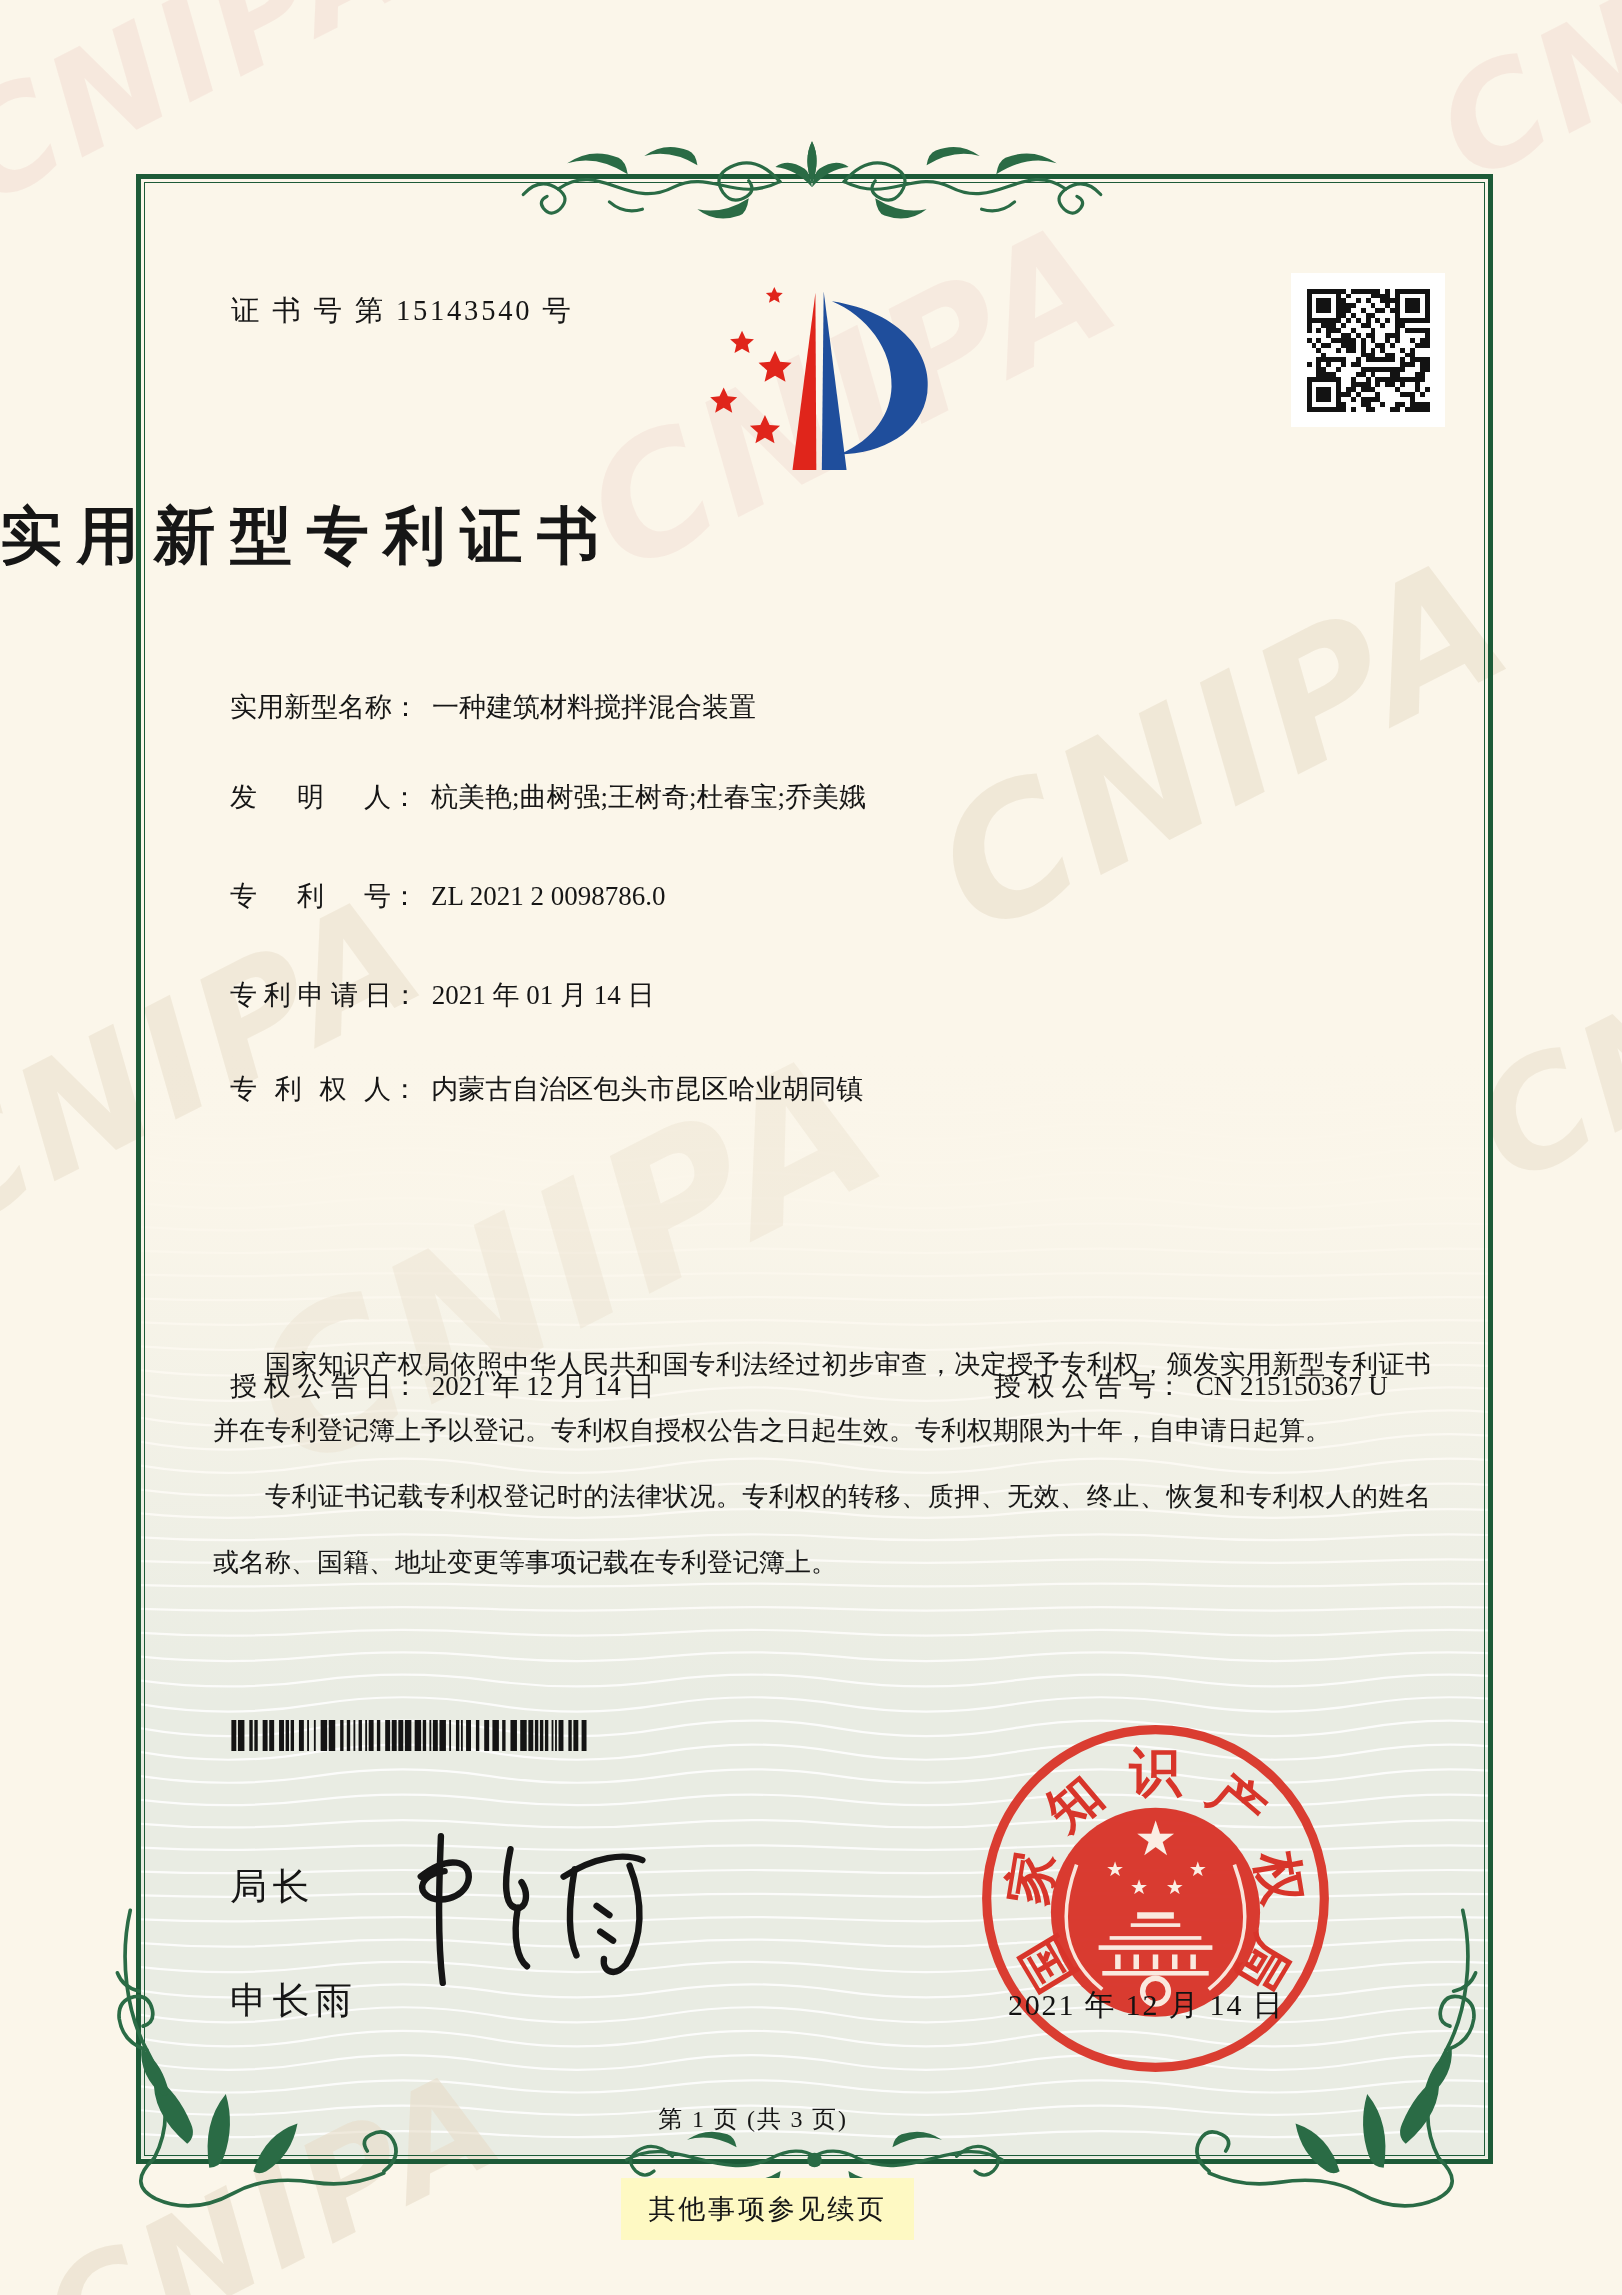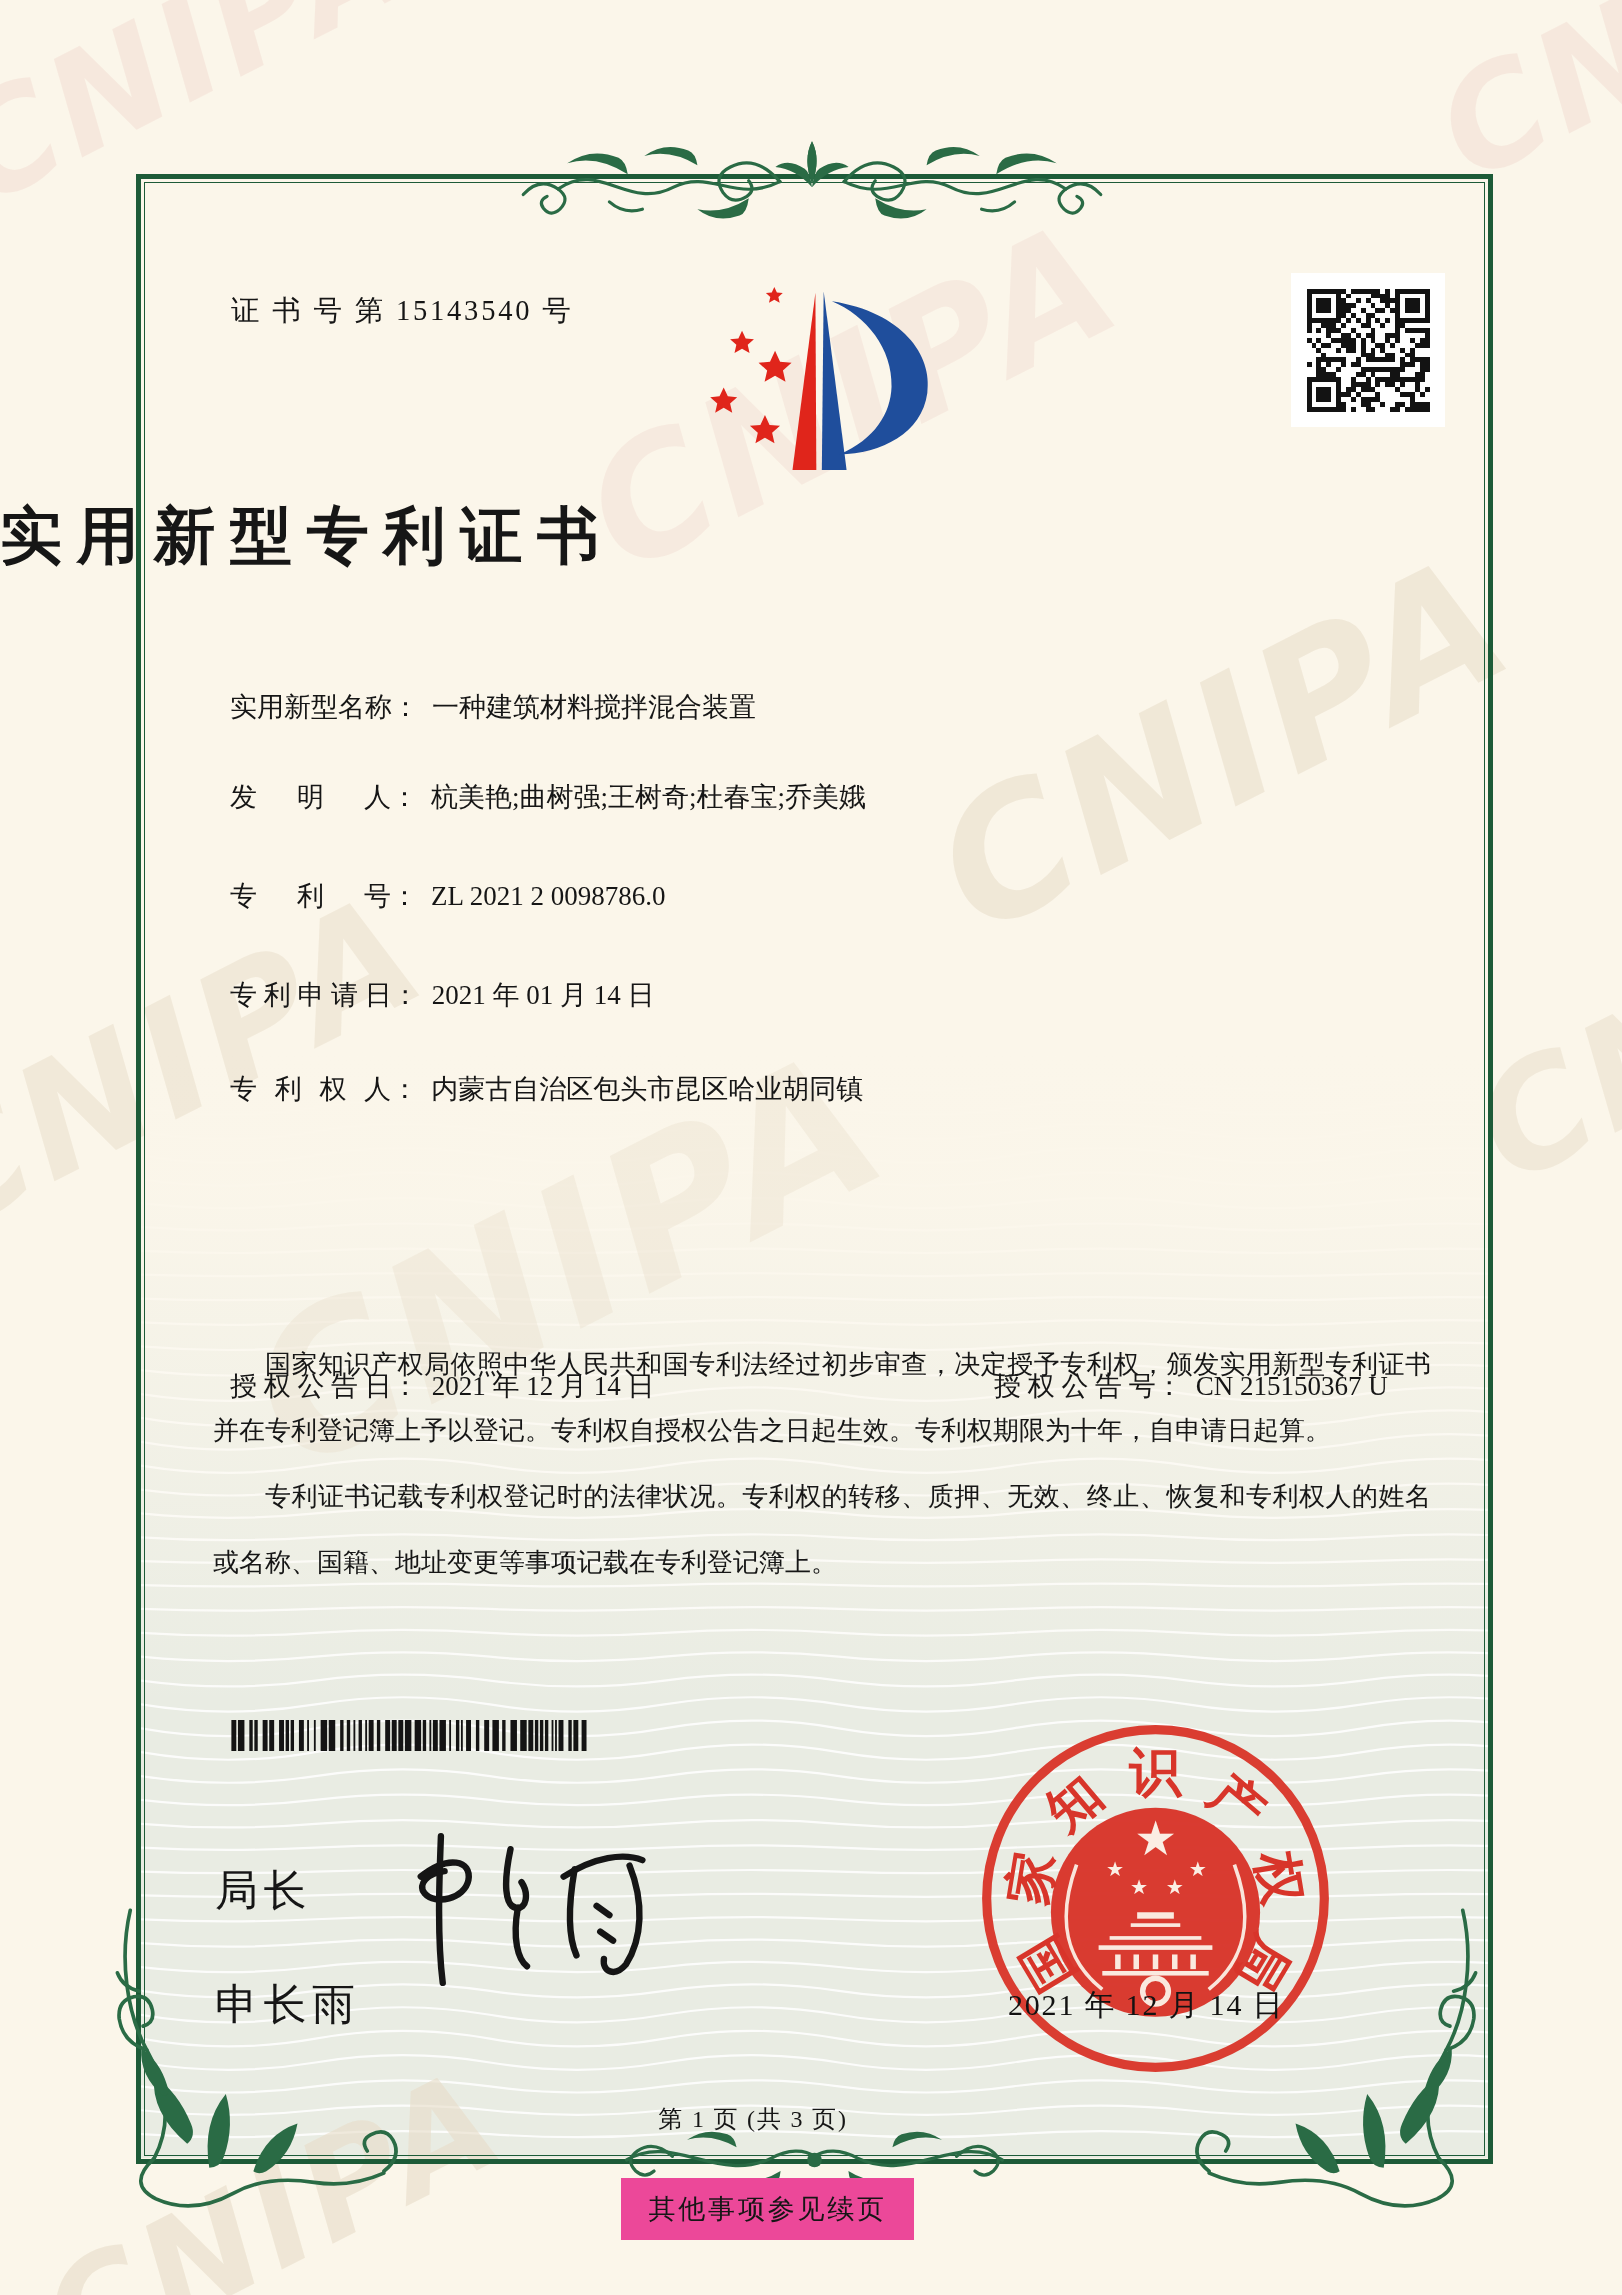--- a/index.html
+++ b/index.html
@@ -33,30 +33,30 @@
   .sp3{letter-spacing:40px;margin-right:-40px;}
   .sp4{letter-spacing:17.7px;margin-right:-17.7px;}
   .sp5{letter-spacing:6.7px;margin-right:-6.7px;}
   .val{margin-left:13px;}
   .addr-val{display:inline-block;vertical-align:top;margin-left:13px;line-height:43px;white-space:normal;width:992px;}
   .grant2{position:absolute;left:764px;top:0;}
   .body-text{position:absolute;left:213px;top:1332px;width:1218px;font-size:26px;
              line-height:66px;text-align:justify;z-index:4;}
   .body-text p{margin:0;text-indent:2em;}
   .barcode{position:absolute;left:230px;top:1720px;z-index:4;}
-  .officer{position:absolute;left:215px;font-size:43px;letter-spacing:5.5px;z-index:4;
+  .officer{position:absolute;left:230px;font-size:37px;letter-spacing:5.5px;z-index:4;
            font-family:"Liberation Sans","DejaVu Sans",sans-serif;font-weight:500;}
   .signature{position:absolute;left:384px;top:1829px;z-index:4;}
   .seal{position:absolute;left:972px;top:1715px;z-index:5;}
   .seal-char{font-size:57px;font-weight:700;fill:#d8352a;font-family:"Liberation Serif",serif;}
   .seal-date{position:absolute;left:1008px;top:1985px;width:303px;font-size:30px;
              letter-spacing:1.8px;color:#121212;z-index:6;white-space:nowrap;}
   .page-num{position:absolute;left:0;top:2103px;width:1506px;text-align:center;
             font-size:24px;letter-spacing:1.8px;z-index:4;}
-  .cont-note{position:absolute;left:621px;top:2178px;background:#ec4899;padding:13px 27.5px;
+  .cont-note{position:absolute;left:621px;top:2178px;background:#fef9c3;padding:13px 27.5px;
              font-size:27px;letter-spacing:2.8px;z-index:4;}
 </style>
 </head>
 <body>
 
 <div class="page">
 
   <svg class="waves" width="1347" height="1111" viewBox="0 0 1467 1210">
       <rect width="1467" height="1210" fill="#e9ece3"></rect>
       <path d="M0 14 q95 10.0 190 0 t190 0 t190 0 t190 0 t190 0 t190 0 t190 0 t190 0" fill="none" stroke="#ffffff" stroke-width="2.4" opacity="0.85"></path>

